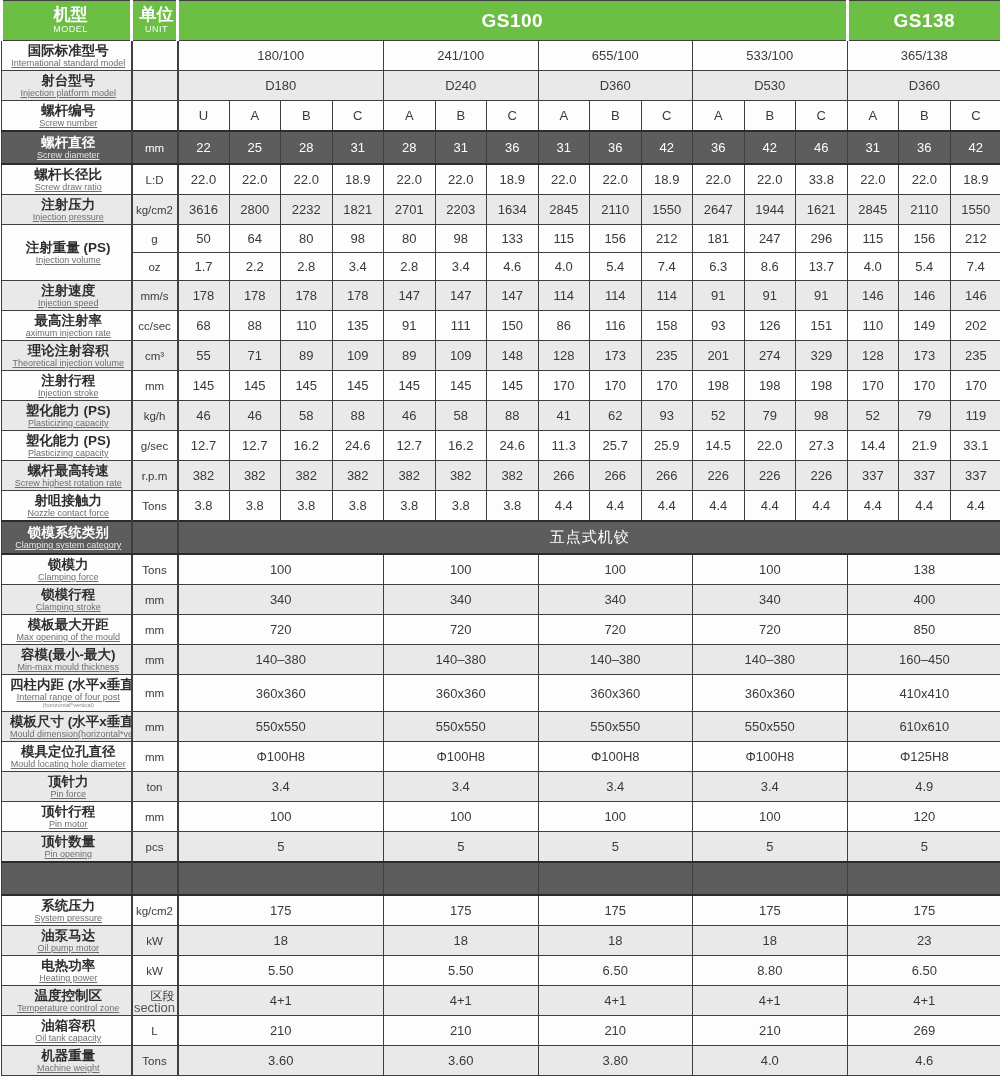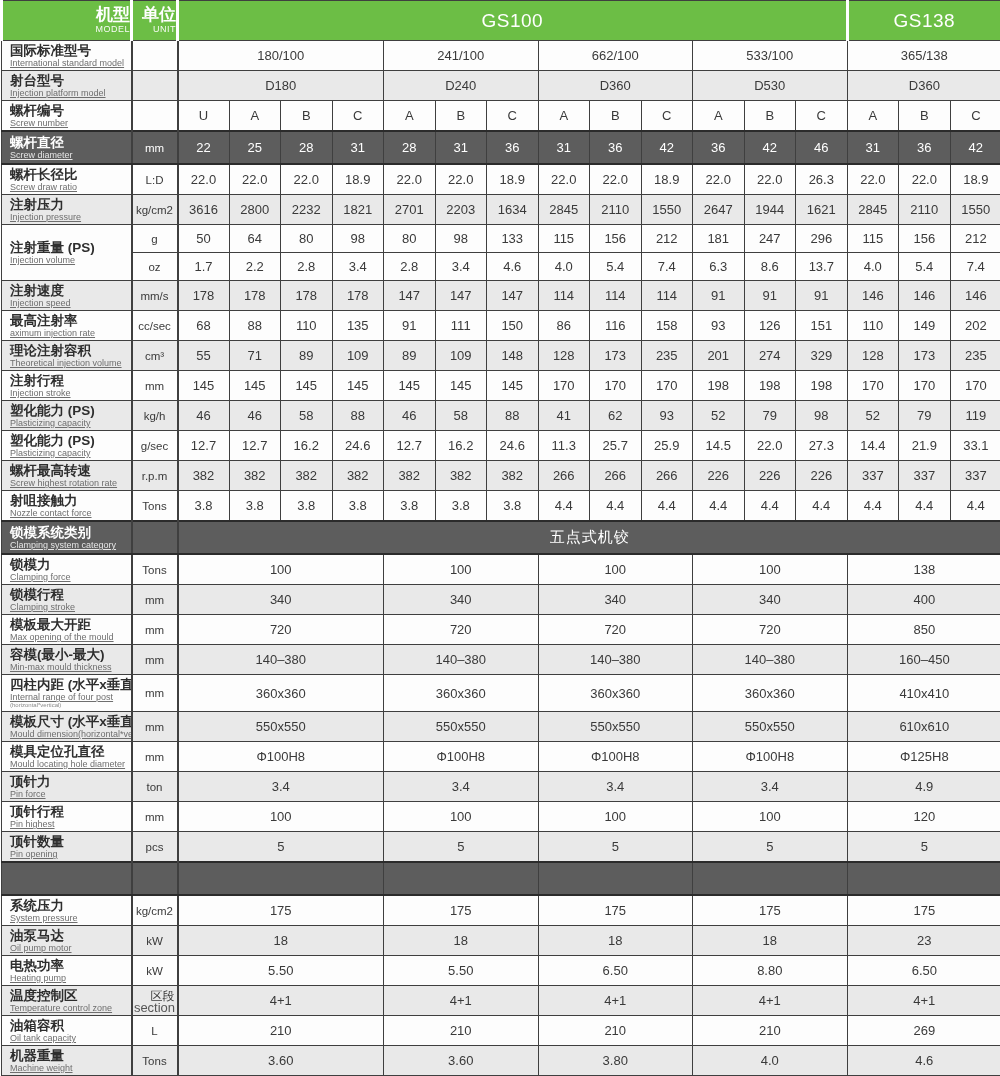--- a/index.html
+++ b/index.html
@@ -18,37 +18,37 @@
   }
   table{
     width:1000px;border-collapse:collapse;table-layout:fixed;
     border:1px solid var(--line);
   }
   thead tr{height:40px;}
   thead th{
     background:var(--green);color:#fff;vertical-align:middle;
     border-left:3px solid #fff;border-right:3px solid #fff;
     border-top:1px solid var(--line);border-bottom:1px solid var(--line);
-    text-align:right;font-weight:normal;
+    text-align:center;font-weight:normal;
   }
-  thead th.series{text-align:center;font-size:19px;font-weight:normal;letter-spacing:.5px;}
+  thead th.series{text-align:center;font-size:19px;font-weight:bold;letter-spacing:.5px;}
   thead th .zh{font-size:17px;font-weight:bold;padding:1px 0 0 8px;line-height:18px;}
   thead th .en{font-size:9px;letter-spacing:.5px;padding:0 0 2px 8px;opacity:.95;}
   thead th.unit-h .zh,thead th.unit-h .en{padding-left:4px;}
   tbody tr{height:28px;}
   tbody tr.dark{height:33px;}
   tbody td{
     border:1px solid var(--line);vertical-align:middle;
     font-size:13px;text-align:center;overflow:hidden;
   }
   tr.light td{background:var(--light);}
   tr.shade td{background:var(--shade);}
   tr.dark td{background:var(--dark);color:#fff;border-top:2px solid #2b2b2b;border-bottom:2px solid #2b2b2b;}
   tr.dark td.label-cell .zh{color:#fff;}
-  td.label-cell{text-align:left;padding:2px 4px 2px 8px;border-right:2px solid var(--line);}
+  td.label-cell{text-align:center;padding:2px 4px 2px 8px;border-right:2px solid var(--line);}
   td.label-cell .zh{font-size:13.5px;font-weight:bold;color:#2e2e2e;line-height:15px;white-space:nowrap;}
   td.label-cell .en{font-size:9px;color:#6e6e6e;line-height:10px;white-space:nowrap;text-decoration:underline;}
   td.label-cell .en2{font-size:6px;color:#8a8a8a;line-height:7px;white-space:nowrap;}
   tr.dark td.label-cell .en,tr.dark td.label-cell .en2{color:#e6e6e6;}
   td.unit-cell{font-size:11.5px;padding:0 1px;border-right:2px solid var(--line);}
   td.unit-cell.small{font-size:9px;}
   td.unit-cell .u2{display:block;font-size:13px;line-height:9px;color:#555;}
   td.unit-cell .u1{display:block;font-size:12px;line-height:13px;margin-left:16px;}
   td.full-cell{font-size:15px;letter-spacing:1px;}
 </style>
@@ -92,21 +92,21 @@
   </thead>
   <tbody id="tbody">
       <tr class="light">
         <td class="label-cell">
           <div class="zh">国际标准型号</div>
           <div class="en">International standard model</div>
         </td>
         <td class="unit-cell"></td>
         <td class="val" colspan="4">180/100</td>
         <td class="val" colspan="3">241/100</td>
-        <td class="val" colspan="3">662/100</td>
+        <td class="val" colspan="3">655/100</td>
         <td class="val" colspan="3">533/100</td>
         <td class="val" colspan="3">365/138</td>
       </tr>
       <tr class="shade">
         <td class="label-cell">
           <div class="zh">射台型号</div>
           <div class="en">Injection platform model</div>
         </td>
         <td class="unit-cell"></td>
         <td class="val" colspan="4">D180</td>
@@ -172,21 +172,21 @@
         <td class="val">22.0</td>
         <td class="val">18.9</td>
         <td class="val">22.0</td>
         <td class="val">22.0</td>
         <td class="val">18.9</td>
         <td class="val">22.0</td>
         <td class="val">22.0</td>
         <td class="val">18.9</td>
         <td class="val">22.0</td>
         <td class="val">22.0</td>
-        <td class="val">26.3</td>
+        <td class="val">33.8</td>
         <td class="val">22.0</td>
         <td class="val">22.0</td>
         <td class="val">18.9</td>
       </tr>
       <tr class="shade">
         <td class="label-cell">
           <div class="zh">注射压力</div>
           <div class="en">Injection pressure</div>
         </td>
         <td class="unit-cell">kg/cm2</td>
@@ -534,21 +534,21 @@
         <td class="unit-cell">ton</td>
         <td class="val" colspan="4">3.4</td>
         <td class="val" colspan="3">3.4</td>
         <td class="val" colspan="3">3.4</td>
         <td class="val" colspan="3">3.4</td>
         <td class="val" colspan="3">4.9</td>
       </tr>
       <tr class="light">
         <td class="label-cell">
           <div class="zh">顶针行程</div>
-          <div class="en">Pin highest</div>
+          <div class="en">Pin motor</div>
         </td>
         <td class="unit-cell">mm</td>
         <td class="val" colspan="4">100</td>
         <td class="val" colspan="3">100</td>
         <td class="val" colspan="3">100</td>
         <td class="val" colspan="3">100</td>
         <td class="val" colspan="3">120</td>
       </tr>
       <tr class="shade">
         <td class="label-cell">
@@ -594,21 +594,21 @@
         <td class="unit-cell">kW</td>
         <td class="val" colspan="4">18</td>
         <td class="val" colspan="3">18</td>
         <td class="val" colspan="3">18</td>
         <td class="val" colspan="3">18</td>
         <td class="val" colspan="3">23</td>
       </tr>
       <tr class="light">
         <td class="label-cell">
           <div class="zh">电热功率</div>
-          <div class="en">Heating pump</div>
+          <div class="en">Heating power</div>
         </td>
         <td class="unit-cell">kW</td>
         <td class="val" colspan="4">5.50</td>
         <td class="val" colspan="3">5.50</td>
         <td class="val" colspan="3">6.50</td>
         <td class="val" colspan="3">8.80</td>
         <td class="val" colspan="3">6.50</td>
       </tr>
       <tr class="shade">
         <td class="label-cell">

